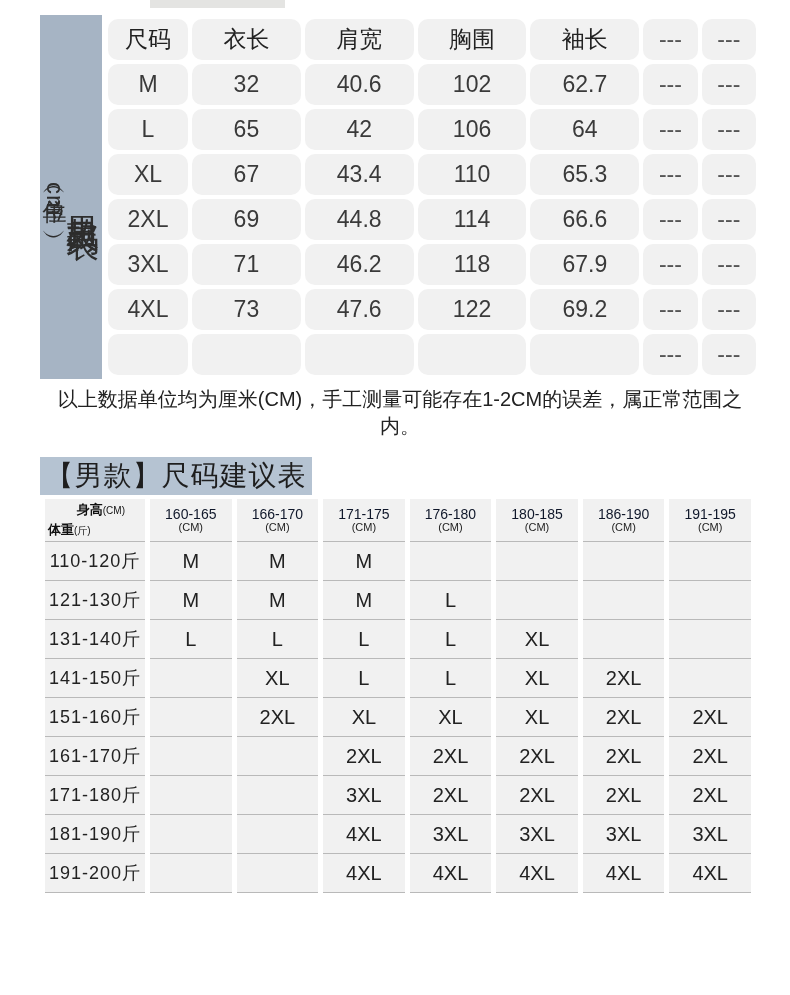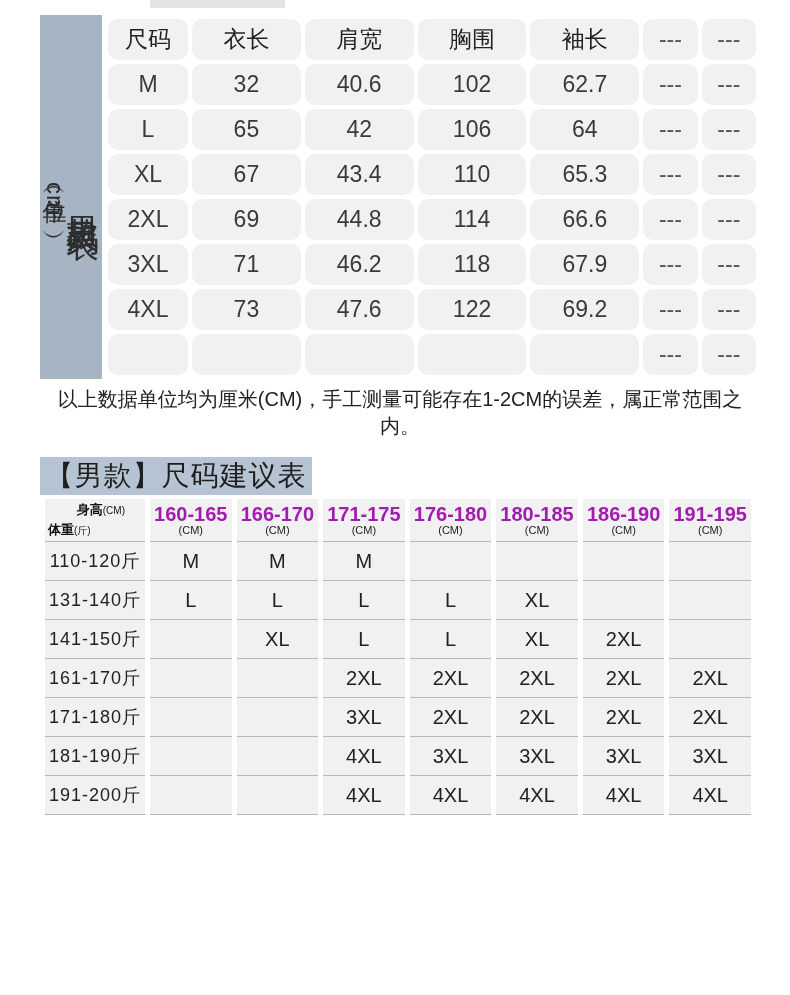--- a/index.html
+++ b/index.html
@@ -42,21 +42,21 @@
     font-size:28px;color:#1e1e1e;letter-spacing:1px;
   }
   table.suggest{margin:4px 0 0 40px;border-collapse:separate;border-spacing:5px 0;table-layout:fixed;width:716px;}
   table.suggest col.w{width:100px;}
   table.suggest th,table.suggest td{
     background:#f1f1f1;border-bottom:1px solid #b9b9b9;text-align:center;
     vertical-align:middle;font-weight:400;padding:0;
   }
   table.suggest thead th{height:42px;line-height:1.05;}
   table.suggest tbody th,table.suggest tbody td{height:38px;}
-  .h-range{font-size:20px;color:#a21caf;display:block;font-weight:bold;}
+  .h-range{font-size:14px;color:#0f172a;display:block;}
   .h-unit{font-size:11px;color:#222;display:block;font-style:normal;}
   th.diag{
     background:#ffffff;position:relative;
     background-image:linear-gradient(to bottom right,transparent 49.3%,#9a9a9a 49.3%,#9a9a9a 50.7%,transparent 50.7%);
   }
   th.diag .ax-h{position:absolute;top:4px;right:20px;font-size:13px;color:#111;}
   th.diag .ax-w{position:absolute;bottom:4px;left:3px;font-size:13px;color:#111;}
   th.diag b{font-weight:700;font-size:13px;}
   th.diag i{font-style:normal;font-size:10px;}
   th.weight{font-size:18px;color:#222;letter-spacing:1px;}
@@ -221,38 +221,58 @@
         <th class="weight">110-120斤</th>
         <td class="sz">M</td>
         <td class="sz">M</td>
         <td class="sz">M</td>
         <td class="sz"></td>
         <td class="sz"></td>
         <td class="sz"></td>
         <td class="sz"></td>
       </tr>
       <tr>
+        <th class="weight">121-130斤</th>
+        <td class="sz">M</td>
+        <td class="sz">M</td>
+        <td class="sz">M</td>
+        <td class="sz">L</td>
+        <td class="sz"></td>
+        <td class="sz"></td>
+        <td class="sz"></td>
+      </tr>
+      <tr>
         <th class="weight">131-140斤</th>
         <td class="sz">L</td>
         <td class="sz">L</td>
         <td class="sz">L</td>
         <td class="sz">L</td>
         <td class="sz">XL</td>
         <td class="sz"></td>
         <td class="sz"></td>
       </tr>
       <tr>
         <th class="weight">141-150斤</th>
         <td class="sz"></td>
         <td class="sz">XL</td>
         <td class="sz">L</td>
         <td class="sz">L</td>
         <td class="sz">XL</td>
         <td class="sz">2XL</td>
         <td class="sz"></td>
+      </tr>
+      <tr>
+        <th class="weight">151-160斤</th>
+        <td class="sz"></td>
+        <td class="sz">2XL</td>
+        <td class="sz">XL</td>
+        <td class="sz">XL</td>
+        <td class="sz">XL</td>
+        <td class="sz">2XL</td>
+        <td class="sz">2XL</td>
       </tr>
       <tr>
         <th class="weight">161-170斤</th>
         <td class="sz"></td>
         <td class="sz"></td>
         <td class="sz">2XL</td>
         <td class="sz">2XL</td>
         <td class="sz">2XL</td>
         <td class="sz">2XL</td>
         <td class="sz">2XL</td>

